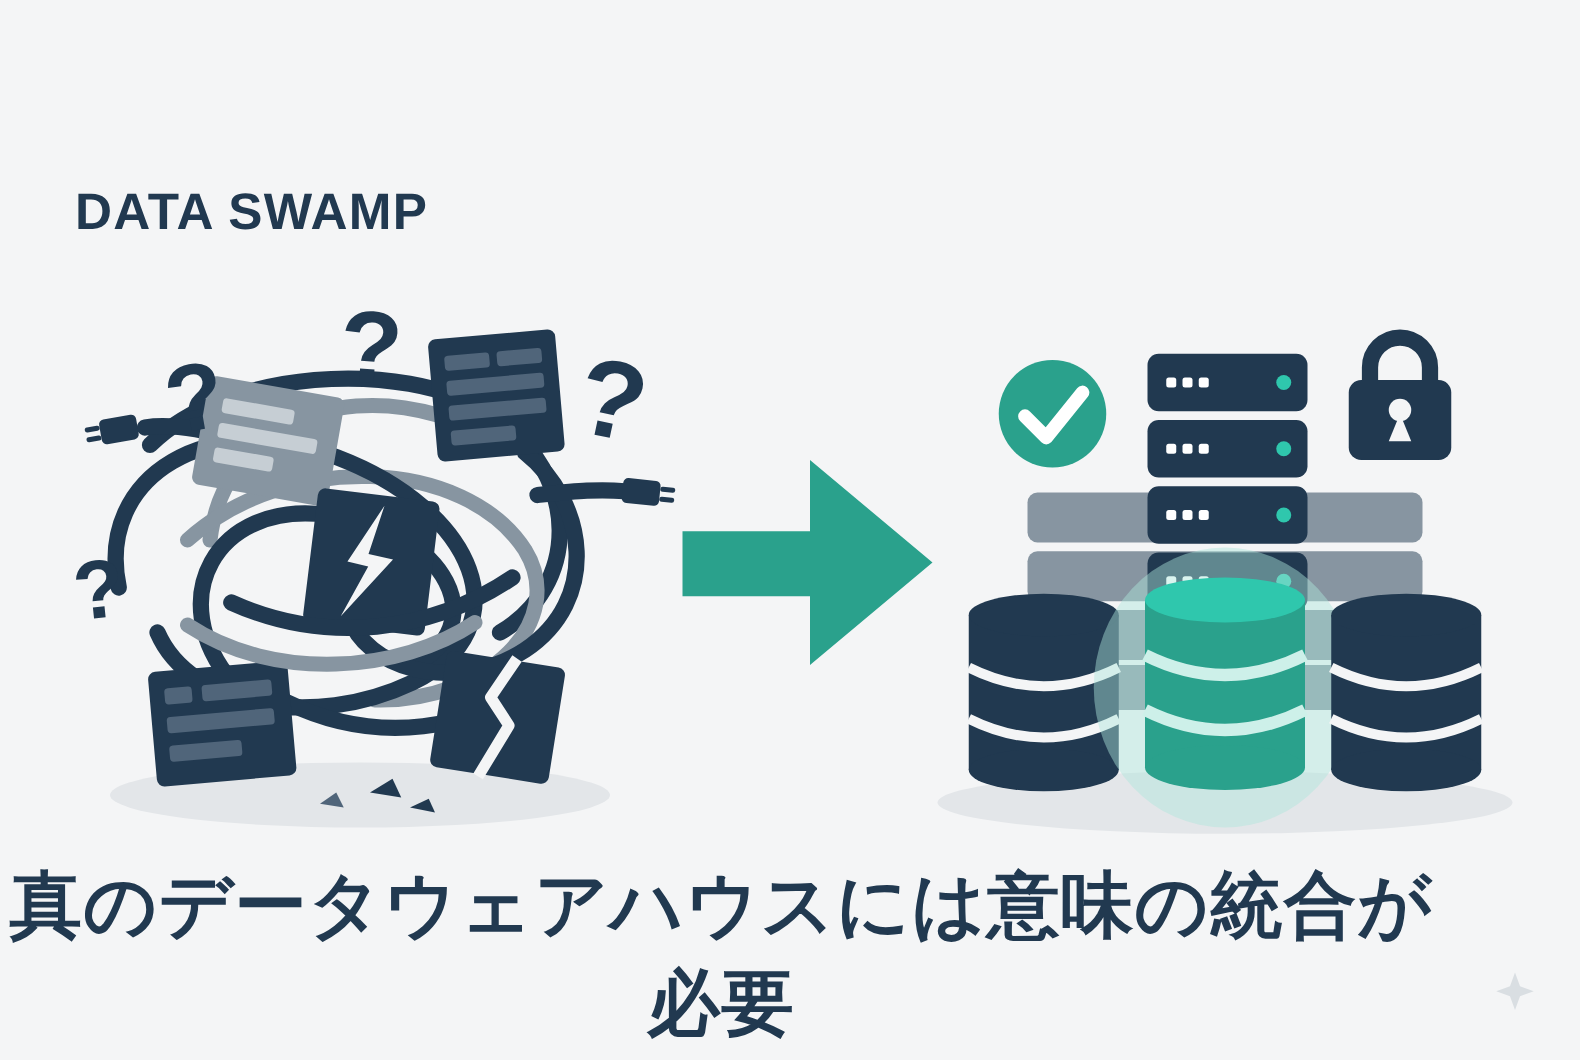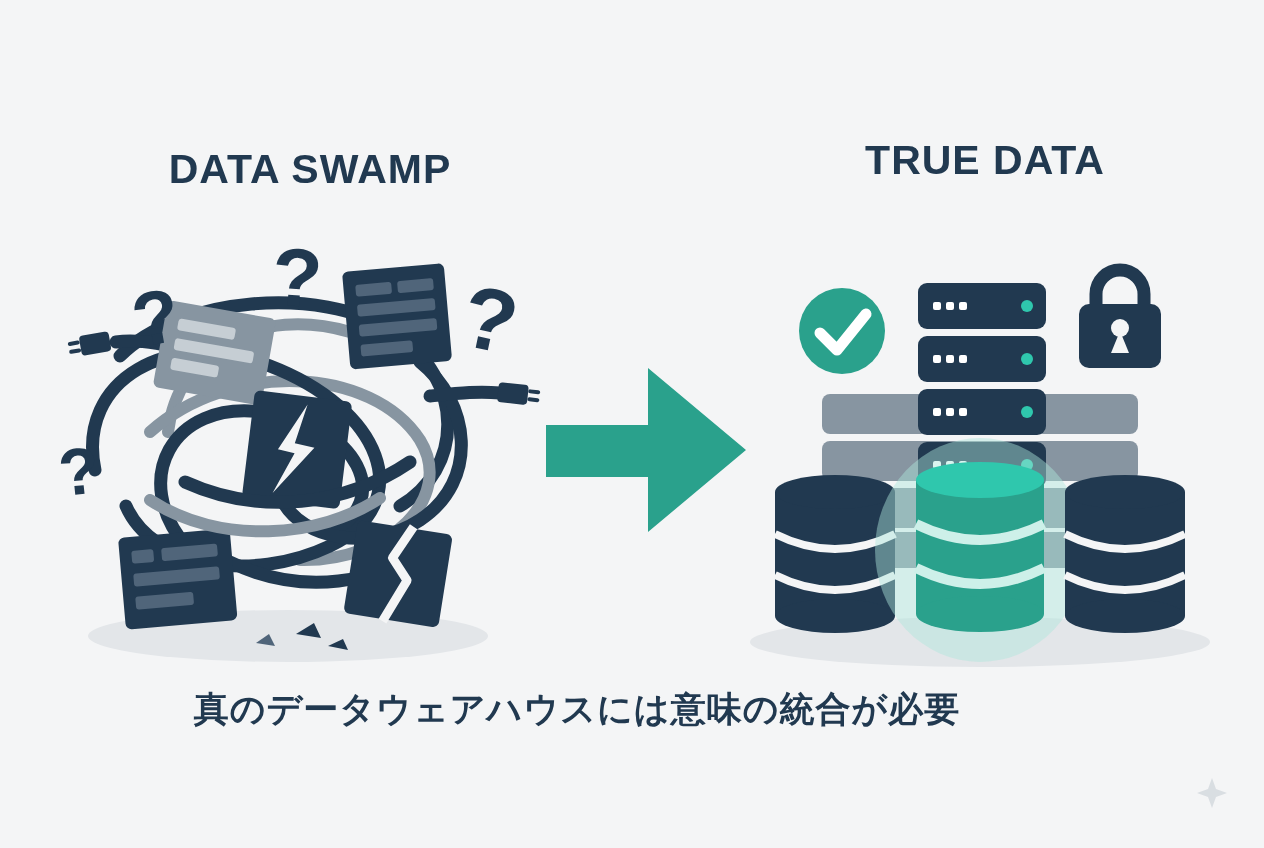--- a/index.html
+++ b/index.html
@@ -18,30 +18,30 @@
   .fN{fill:var(--navy)} .fS{fill:var(--slate)} .fG{fill:var(--gray)} .fGL{fill:var(--gray_light)}
   .fT{fill:var(--teal)} .fTB{fill:var(--teal_bright)} .fSh{fill:var(--shadow)} .fBg{fill:var(--bg)}
   .fW{fill:var(--white)}
   
   .sN{stroke:var(--navy);fill:none} .sG{stroke:var(--gray);fill:none}
   .sBg{stroke:var(--bg);fill:none} .sW{stroke:#fff;fill:none} .sTP{stroke:var(--teal_pale);fill:none}
   .cable{stroke-width:13;stroke-linecap:round}
   .cableG{stroke-width:12;stroke-linecap:round}
   .qmark{font-family:"Liberation Sans","DejaVu Sans",sans-serif;font-weight:800;fill:var(--navy)}
   .title-left{
-    position:absolute;left:60px;top:146px;width:500px;text-align:center;
+    position:absolute;left:60px;top:146px;width:500px;text-align:left;
     font-size:41px;font-weight:800;letter-spacing:1px;color:var(--navy);white-space:nowrap;
   }
   .title-right{
     position:absolute;left:780px;top:136px;width:410px;text-align:center;
     font-size:41px;font-weight:800;letter-spacing:1px;line-height:49px;color:var(--navy);
   }
   .caption{
     position:absolute;left:0;top:686px;width:1154px;text-align:center;
-    font-size:35px;font-weight:800;color:var(--navy);letter-spacing:1px;
+    font-size:58px;font-weight:800;color:var(--navy);letter-spacing:1px;
   }
 </style>
 </head>
 <body>
 
 <div class="stage">
 
   <svg width="1264" height="848" viewBox="0 0 1264 848">
 
     <g>
@@ -199,17 +199,16 @@
         <path class="fBg" d="M 1120,331 L 1111,353 L 1129,353 Z"></path>
       </g>
     </g>
 
     <path fill="#d9dee2" d="M 1212,778 l 4,11 11,4 -11,4 -4,11 -4,-11 -11,-4 11,-4 z"></path>
   </svg>
 
   <div class="title-left">DATA SWAMP</div>
 
   <div class="title-right">
-    <div>TRUE DATA</div>
   </div>
 
   <div class="caption">真のデータウェアハウスには意味の統合が必要</div>
 </div>
 
 </body></html>

